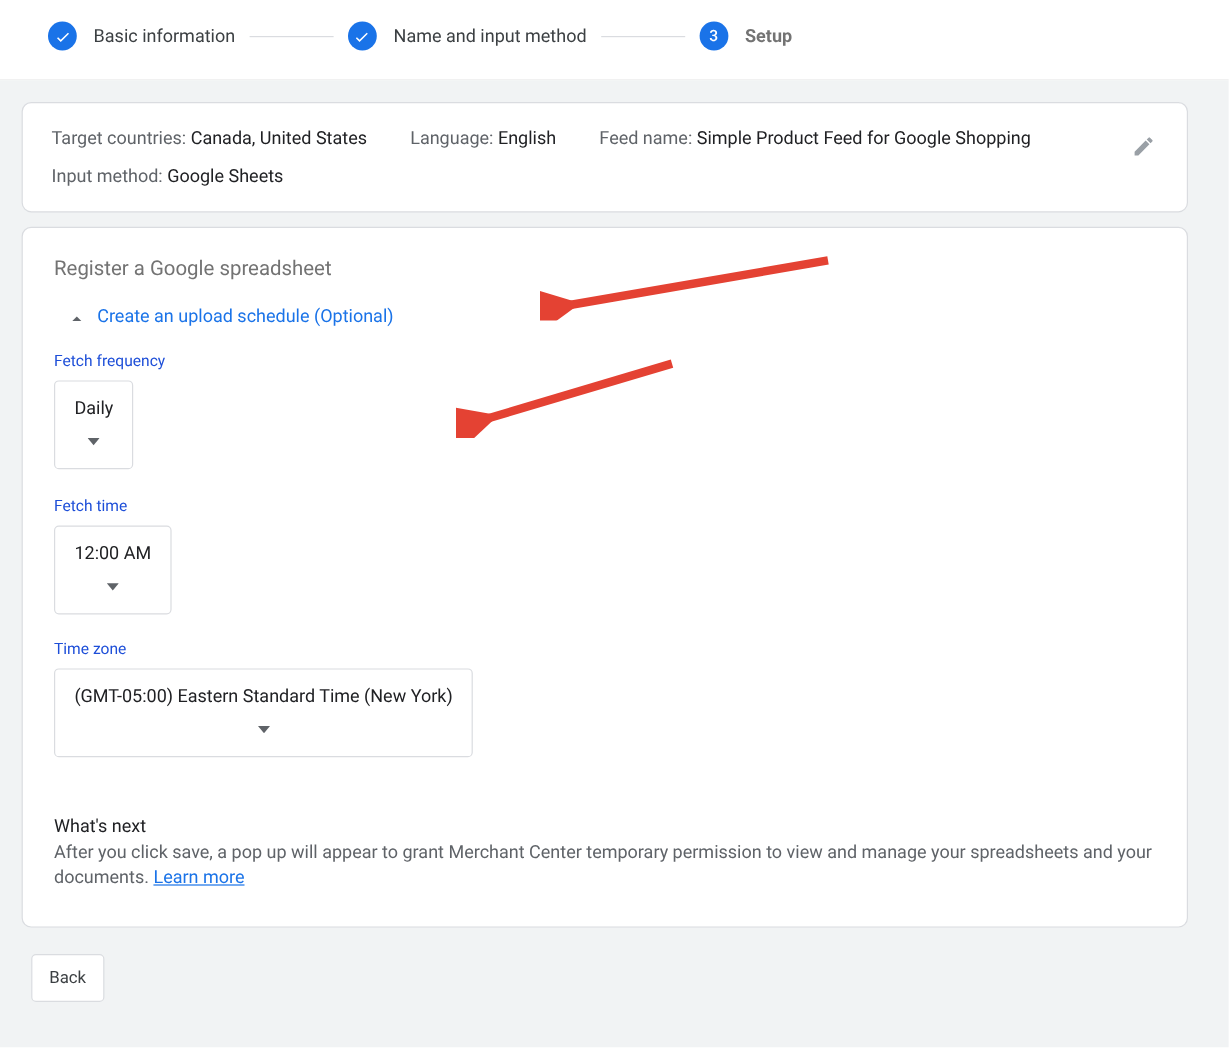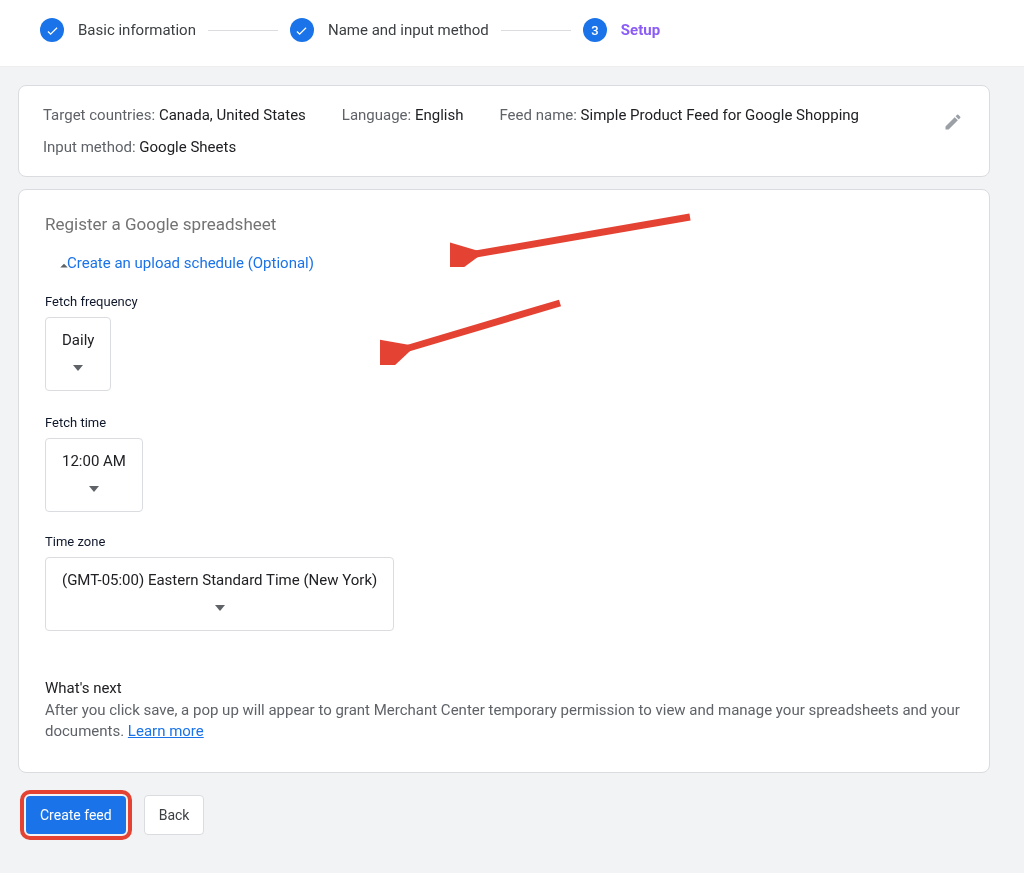--- a/index.html
+++ b/index.html
@@ -30,21 +30,21 @@
     display: flex;
     align-items: center;
     justify-content: center;
     font-size: 13px;
     margin-right: 14px;
     flex-shrink: 0;
     font-weight: 500;
   }
   .step-circle svg { width: 15px; height: 15px; fill: #fff; }
   .step-label { font-size: 15px; color: #3c4043; }
-  .step.active .step-label { font-weight: 700; color: #8b5cf6; }
+  .step.active .step-label { font-weight: 700; color: #737373; }
   .step-connector {
     width: 70px;
     height: 1px;
     background: #dadce0;
     margin: 0 12px;
   }
   .content-wrap {
     background: #f1f3f4;
     padding: 18px 34px 30px 18px;
     min-height: 806px;
@@ -100,30 +100,30 @@
     width: 10px;
     height: 10px;
     border-radius: 50%;
     background: #1a73e8;
     display: none;
   }
   .radio-option.selected .radio-inner { display: block; }
   .schedule-link {
     display: flex;
     align-items: center;
-    gap: 0;
+    gap: 14px;
     color: #1a73e8;
     font-size: 15px;
     cursor: pointer;
     padding: 2px 0 10px 10px;
   }
   .schedule-link .chev { width: 12px; height: 12px; }
   .schedule-link .chev svg { width: 18px; height: 18px; fill: #5f6368; }
   .field-group { margin-top: 12px; }
-  .field-label { font-size: 13px; color: #0f172a; margin-bottom: 8px; }
+  .field-label { font-size: 13px; color: #1d4ed8; margin-bottom: 8px; }
   .select-box {
     display: inline-flex;
     align-items: center;
     gap: 10px;
     border: 1px solid #dadce0;
     border-radius: 4px;
     padding: 13px 16px;
     font-size: 15px;
     cursor: pointer;
     background: #fff;
@@ -262,21 +262,20 @@
 
     <div class="whats-next">
       <h4>What's next</h4>
       <p>
         <span>After you click save, a pop up will appear to grant Merchant Center temporary permission to view and manage your spreadsheets and your documents. </span><a>Learn more</a>
       </p>
     </div>
   </div>
 
   <div class="action-row">
-    <button class="btn btn-primary">Create feed</button>
     <button class="btn btn-secondary">Back</button>
   </div>
 
   <svg class="annot-arrow" style="left:450px; top:140px;" width="260" height="60">
     <defs>
         <marker id="ah1" markerWidth="12" markerHeight="12" refX="2" refY="5" orient="auto">
           <path d="M10 0 L0 5 L10 10 z" fill="#e44233"></path>
         </marker>
       </defs>
     <line x1="240" y1="10" x2="20" y2="48" stroke="#e44233" stroke-width="7" marker-end="url(#ah1)"></line>

